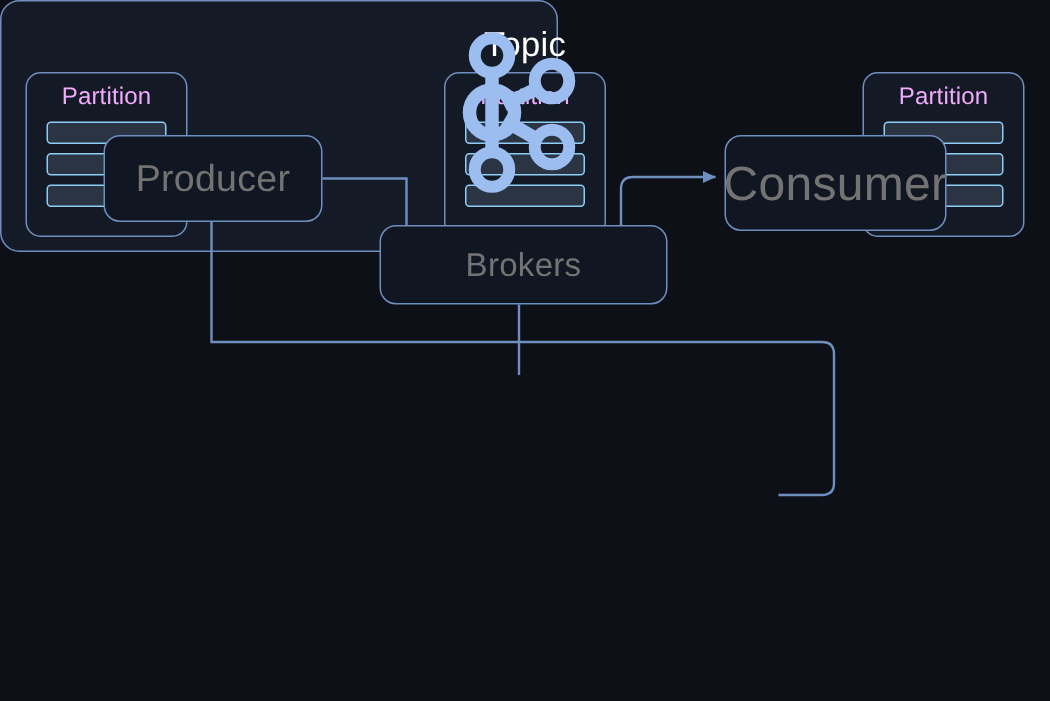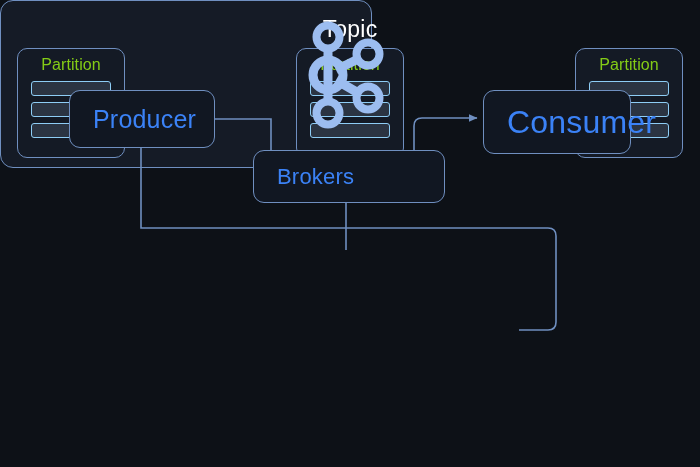--- a/index.html
+++ b/index.html
@@ -18,24 +18,23 @@
     position: absolute; left: 0; top: 0;
     width: 700px; height: 467px;
     pointer-events: none;
   }
   .node {
     position: absolute;
     border: 1.6px solid #6f8fc0;
     background: #111722;
     display: flex;
     align-items: center;
-    justify-content: flex-start;
-    color: #3b82f6;
+    justify-content: center;
+    color: #737373;
     z-index: 3;
-    padding-left: 23px;
   }
   #producer-node {
     left: 69px; top: 90px; width: 146px; height: 58px;
     border-radius: 11px;
     font-size: 25px;
     letter-spacing: .2px;
   }
   #consumer-node {
     left: 483px; top: 90px; width: 148px; height: 64px;
     border-radius: 11px;
@@ -74,21 +73,21 @@
     width: 108px; height: 110px;
     border: 1.6px solid #6f8fc0;
     border-radius: 10px;
     background: #141a25;
     display: flex;
     flex-direction: column;
     align-items: center;
     padding-top: 7px;
   }
   .partition-label {
-    color: #84cc16;
+    color: #f0abfc;
     font-size: 16px;
     letter-spacing: .1px;
     margin-bottom: 7px;
   }
   .msg-stack {
     width: 80px;
     display: flex;
     flex-direction: column;
     gap: 6px;
   }

